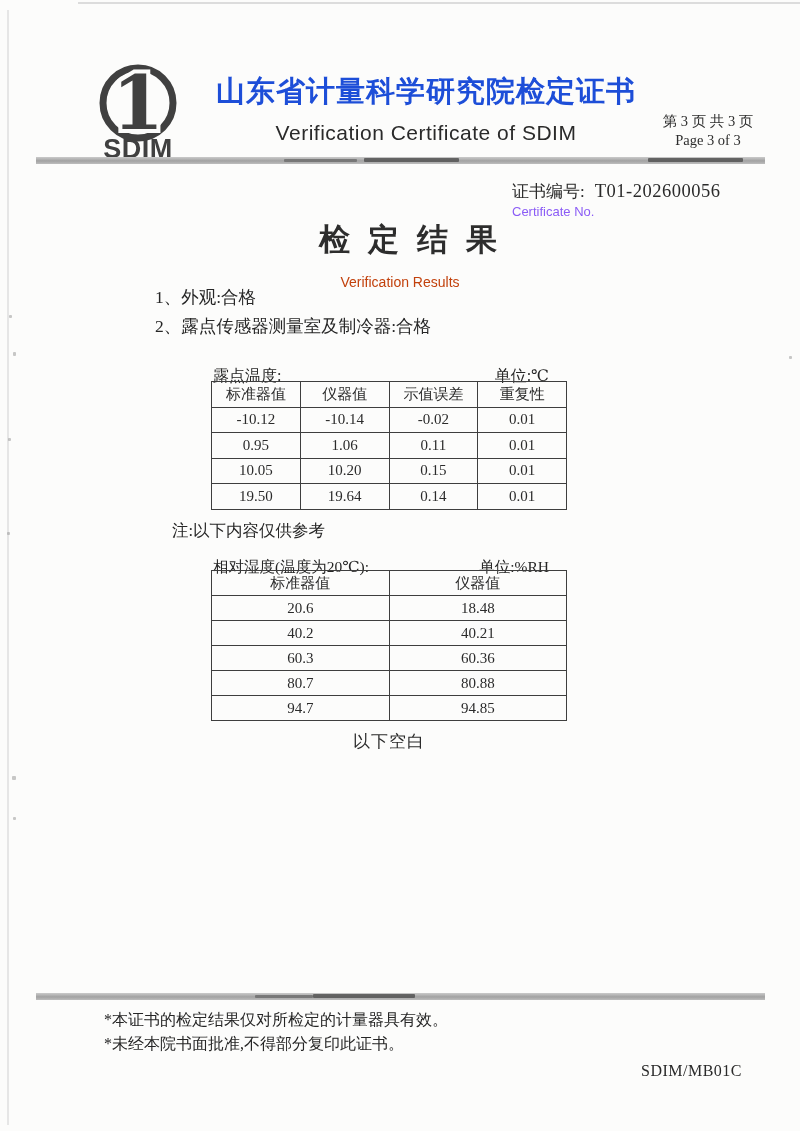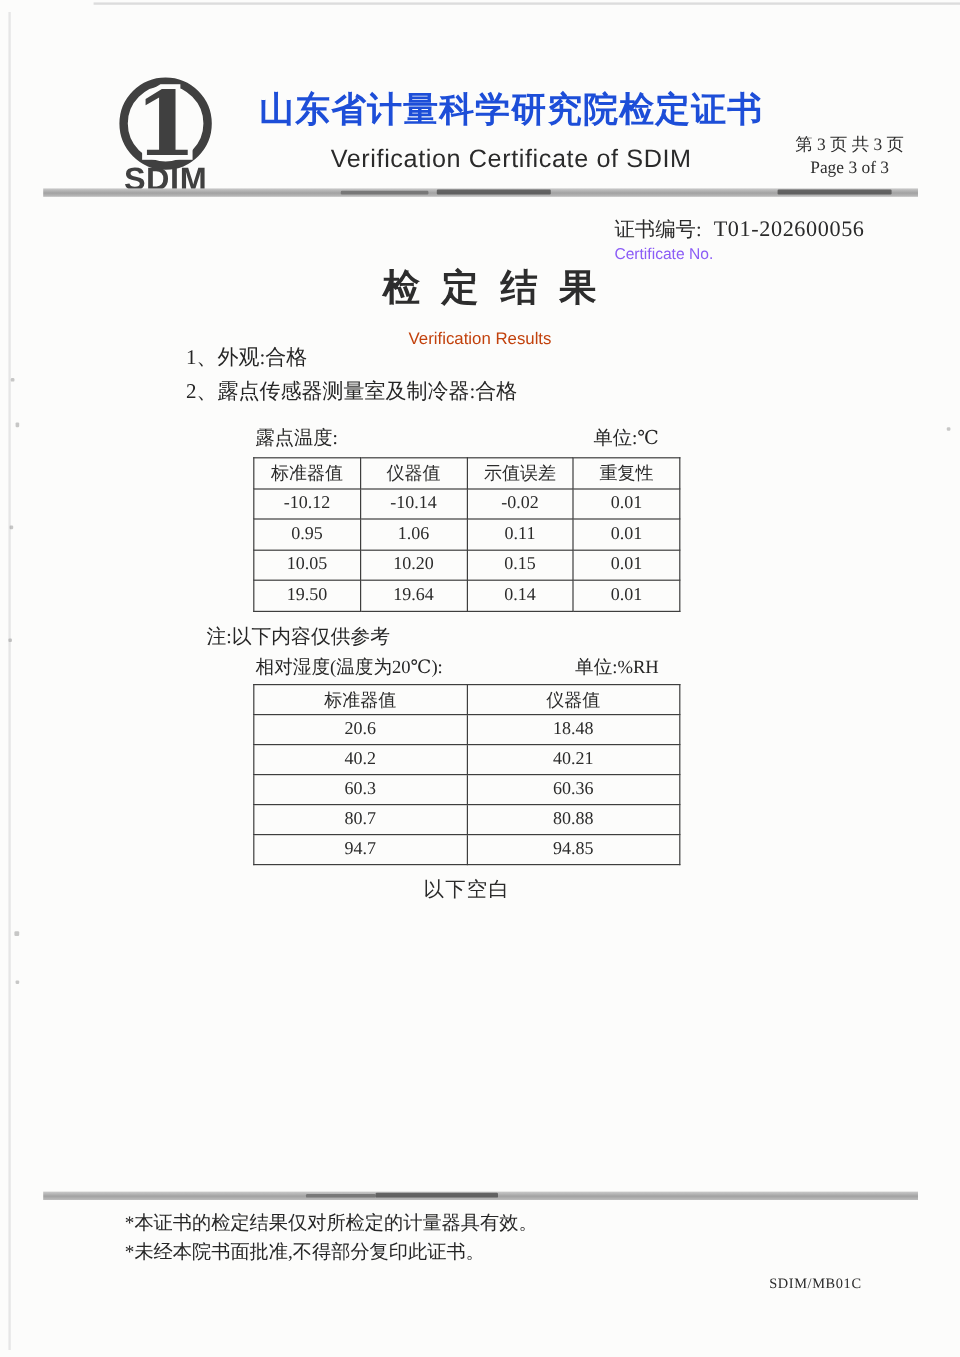--- a/index.html
+++ b/index.html
@@ -75,21 +75,21 @@
     font-size:14px;color:#c2410c;
   }
 
   
   .result-list{position:absolute;left:155px;top:283px;font-size:17.5px;color:#262626;}
   .result-list .item{height:28.5px;line-height:28.5px;white-space:nowrap;}
 
   
   .tbl-caption{
     position:absolute;display:flex;justify-content:space-between;
-    width:354px;font-size:16px;color:#262626;white-space:nowrap;
+    width:354px;font-size:16px;color:#262626;white-space:nowrap;margin-top:11px;
   }
   .cap1{left:213px;top:355px;}
   .cap2{left:213px;top:546px;font-size:15.5px;}
   .tbl-caption .unit{padding-right:18px;}
 
   
   table.tbl{
     position:absolute;left:211px;width:356px;
     border-collapse:collapse;table-layout:fixed;
     font-size:15px;color:#2b2b2b;
@@ -102,21 +102,21 @@
   .tbl-dew th,.tbl-dew td{height:24.5px;}
   .tbl-hum{top:570px;}
   .tbl-hum th,.tbl-hum td{height:24px;}
 
   .note-line{position:absolute;left:172px;top:520px;font-size:16.5px;color:#262626;white-space:nowrap;}
   .end-blank{position:absolute;left:211px;top:730px;width:356px;text-align:center;
     font-size:17px;color:#2a2a2a;letter-spacing:1px;}
 
   
   .footnotes{position:absolute;left:104px;top:1008px;font-size:16px;line-height:23.5px;color:#262626;}
-  .form-code{position:absolute;left:641px;top:1062px;font-size:12px;color:#2a2a2a;letter-spacing:.5px;}
+  .form-code{position:absolute;left:641px;top:1062px;font-size:16px;color:#2a2a2a;letter-spacing:.5px;}
 </style>
 </head>
 <body>
 
 <div class="page">
 
   <div class="edge-line-left"></div>
   <div class="edge-line-top"></div>
   <div class="speck sp1"></div>
   <div class="speck sp2"></div>

